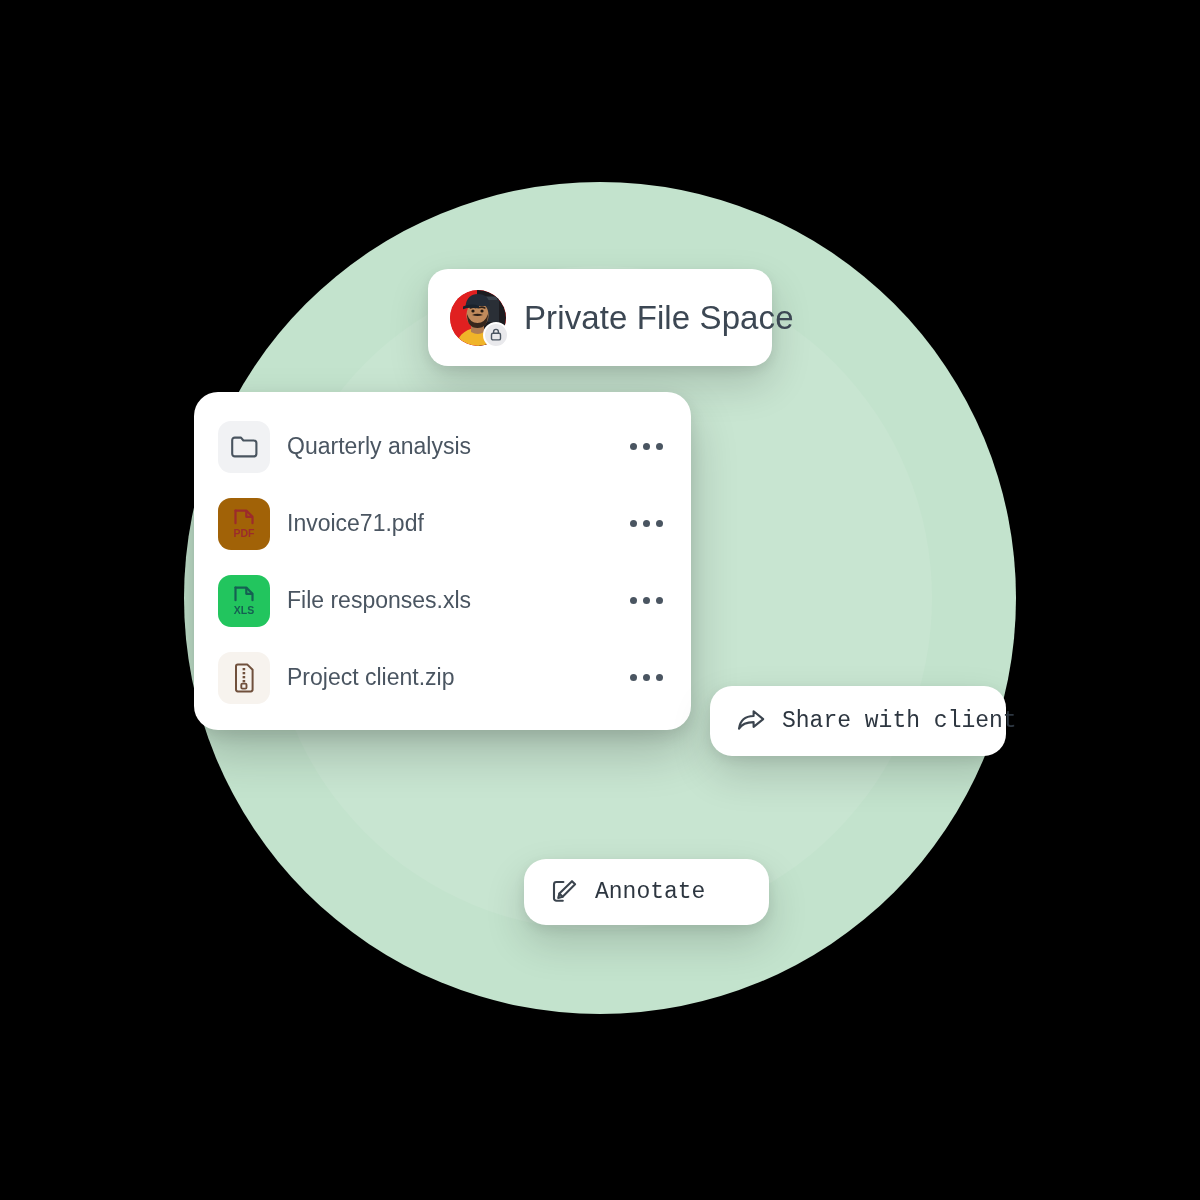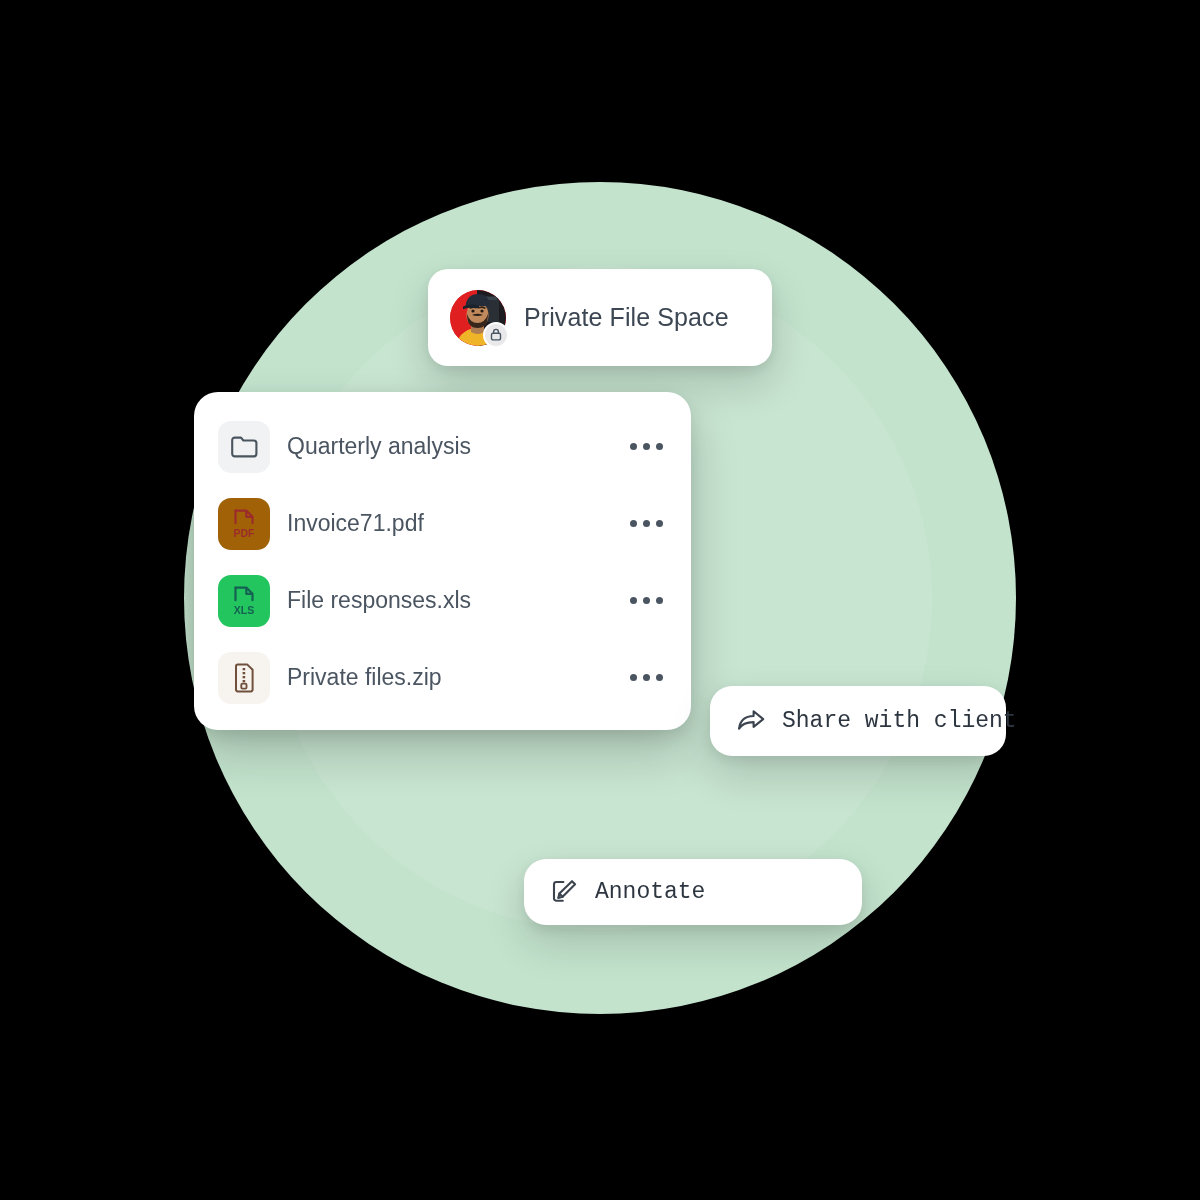--- a/index.html
+++ b/index.html
@@ -85,21 +85,21 @@
     width: 22px;
     height: 22px;
     border-radius: 50%;
     background: #e9e9ec;
     border: 2px solid #ffffff;
     display: flex;
     align-items: center;
     justify-content: center;
   }
   #header-title {
-    font-size: 25px;
+    font-size: 33px;
     color: #3c4753;
     letter-spacing: 0.1px;
     white-space: nowrap;
   }
 
   
   #file-list-card {
     left: 194px;
     top: 392px;
     width: 497px;
@@ -168,21 +168,21 @@
   }
   #comment-pill {
     left: 634px;
     top: 774px;
     width: 300px;
     height: 66px;
   }
   #annotate-pill {
     left: 524px;
     top: 859px;
-    width: 338px;
+    width: 245px;
     height: 66px;
   }
   .pill-icon { flex: 0 0 auto; display: flex; }
 </style>
 </head>
 <body>
 
 <div id="stage">
 
   <div class="bg-circle"></div>
@@ -288,21 +288,21 @@
       <div class="file-icon" style="background:#f7f3ee">
         <svg width="28" height="32" viewBox="0 0 28 32">
           <path d="M6 4.4 a1.8 1.8 0 0 1 1.8 -1.8 h9.6 l5.2 5.2 v19.8 a1.8 1.8 0 0 1 -1.8 1.8 H7.8 a1.8 1.8 0 0 1 -1.8 -1.8 z" fill="none" stroke="#70503c" stroke-width="2" stroke-linejoin="round"></path>
           <rect x="12.6" y="6.0" width="2.6" height="2.3" fill="#70503c"></rect>
           <rect x="12.6" y="10.0" width="2.6" height="2.3" fill="#70503c"></rect>
           <rect x="12.6" y="14.0" width="2.6" height="2.3" fill="#70503c"></rect>
           <rect x="12.6" y="18.0" width="2.6" height="2.3" fill="#70503c"></rect>
           <rect x="11.3" y="21.6" width="5.2" height="5.0" rx="1.2" fill="none" stroke="#70503c" stroke-width="1.9"></rect>
         </svg>
       </div>
-      <div class="file-name">Private files.zip</div>
+      <div class="file-name">Project client.zip</div>
       <div class="dots-menu">
           <i></i>
           <i></i>
           <i></i>
         </div>
     </div>
   </div>
 
   <div class="card action-pill" id="share-pill">
     <span class="pill-icon">

